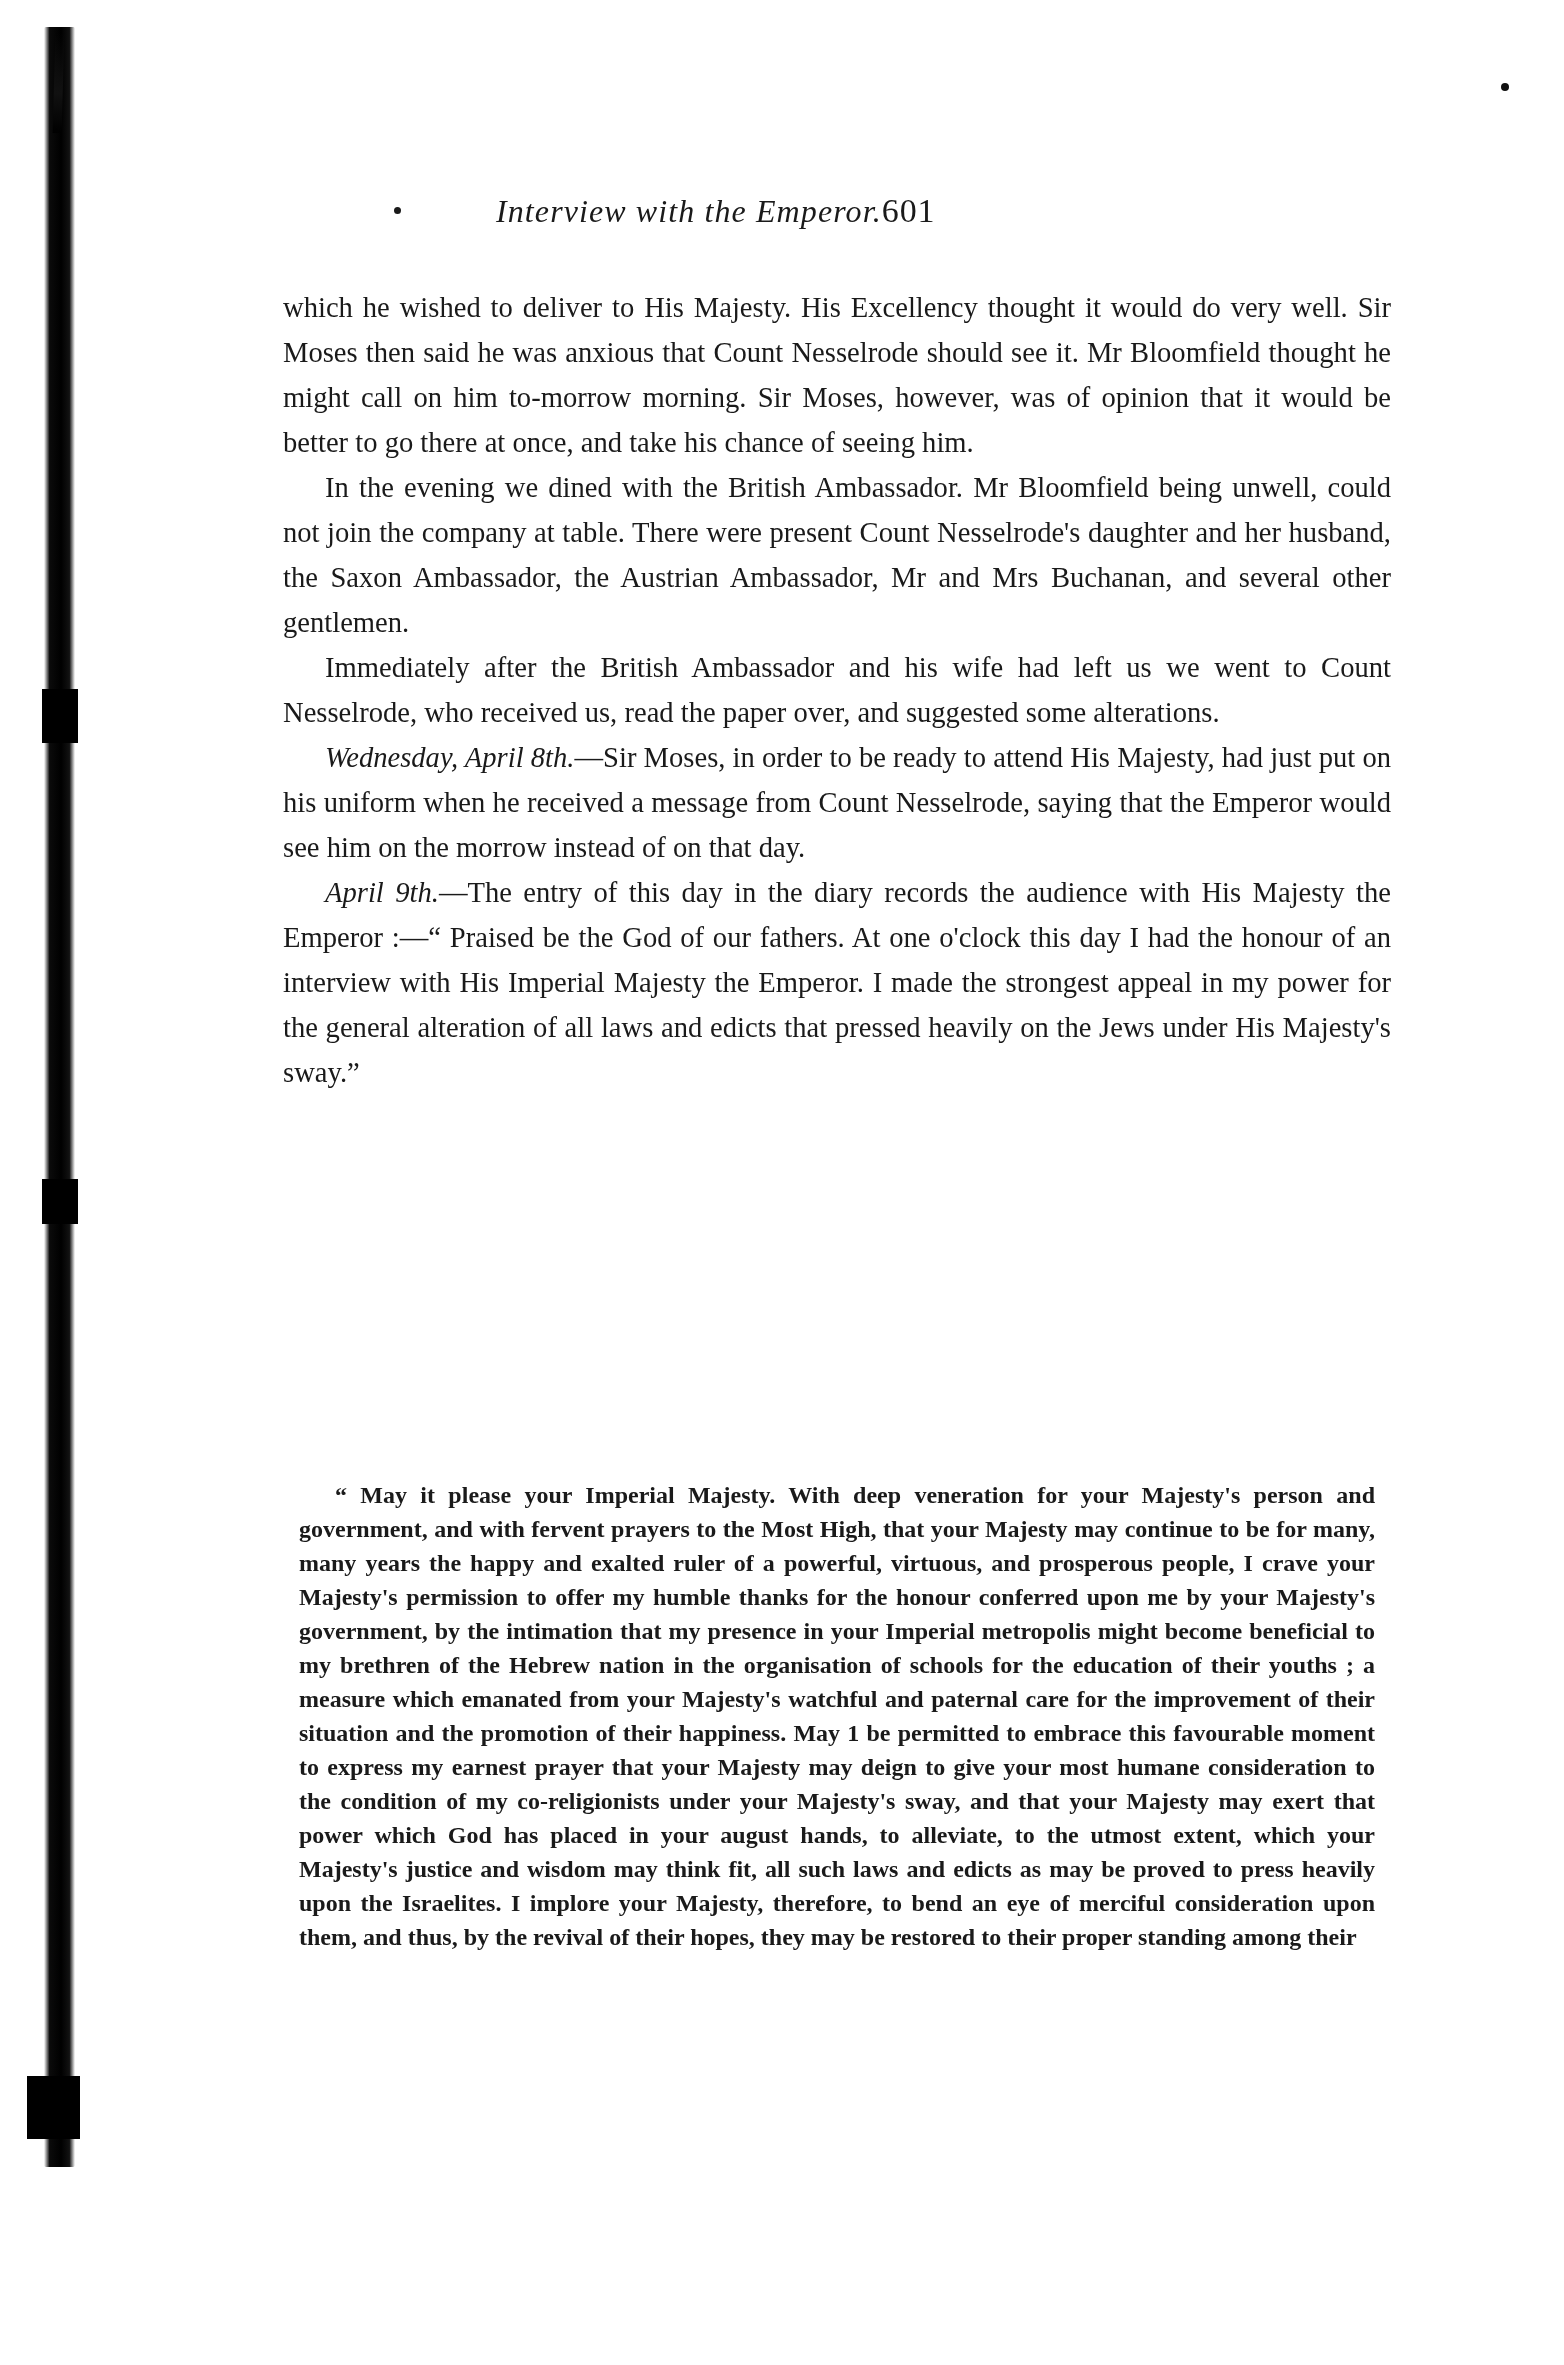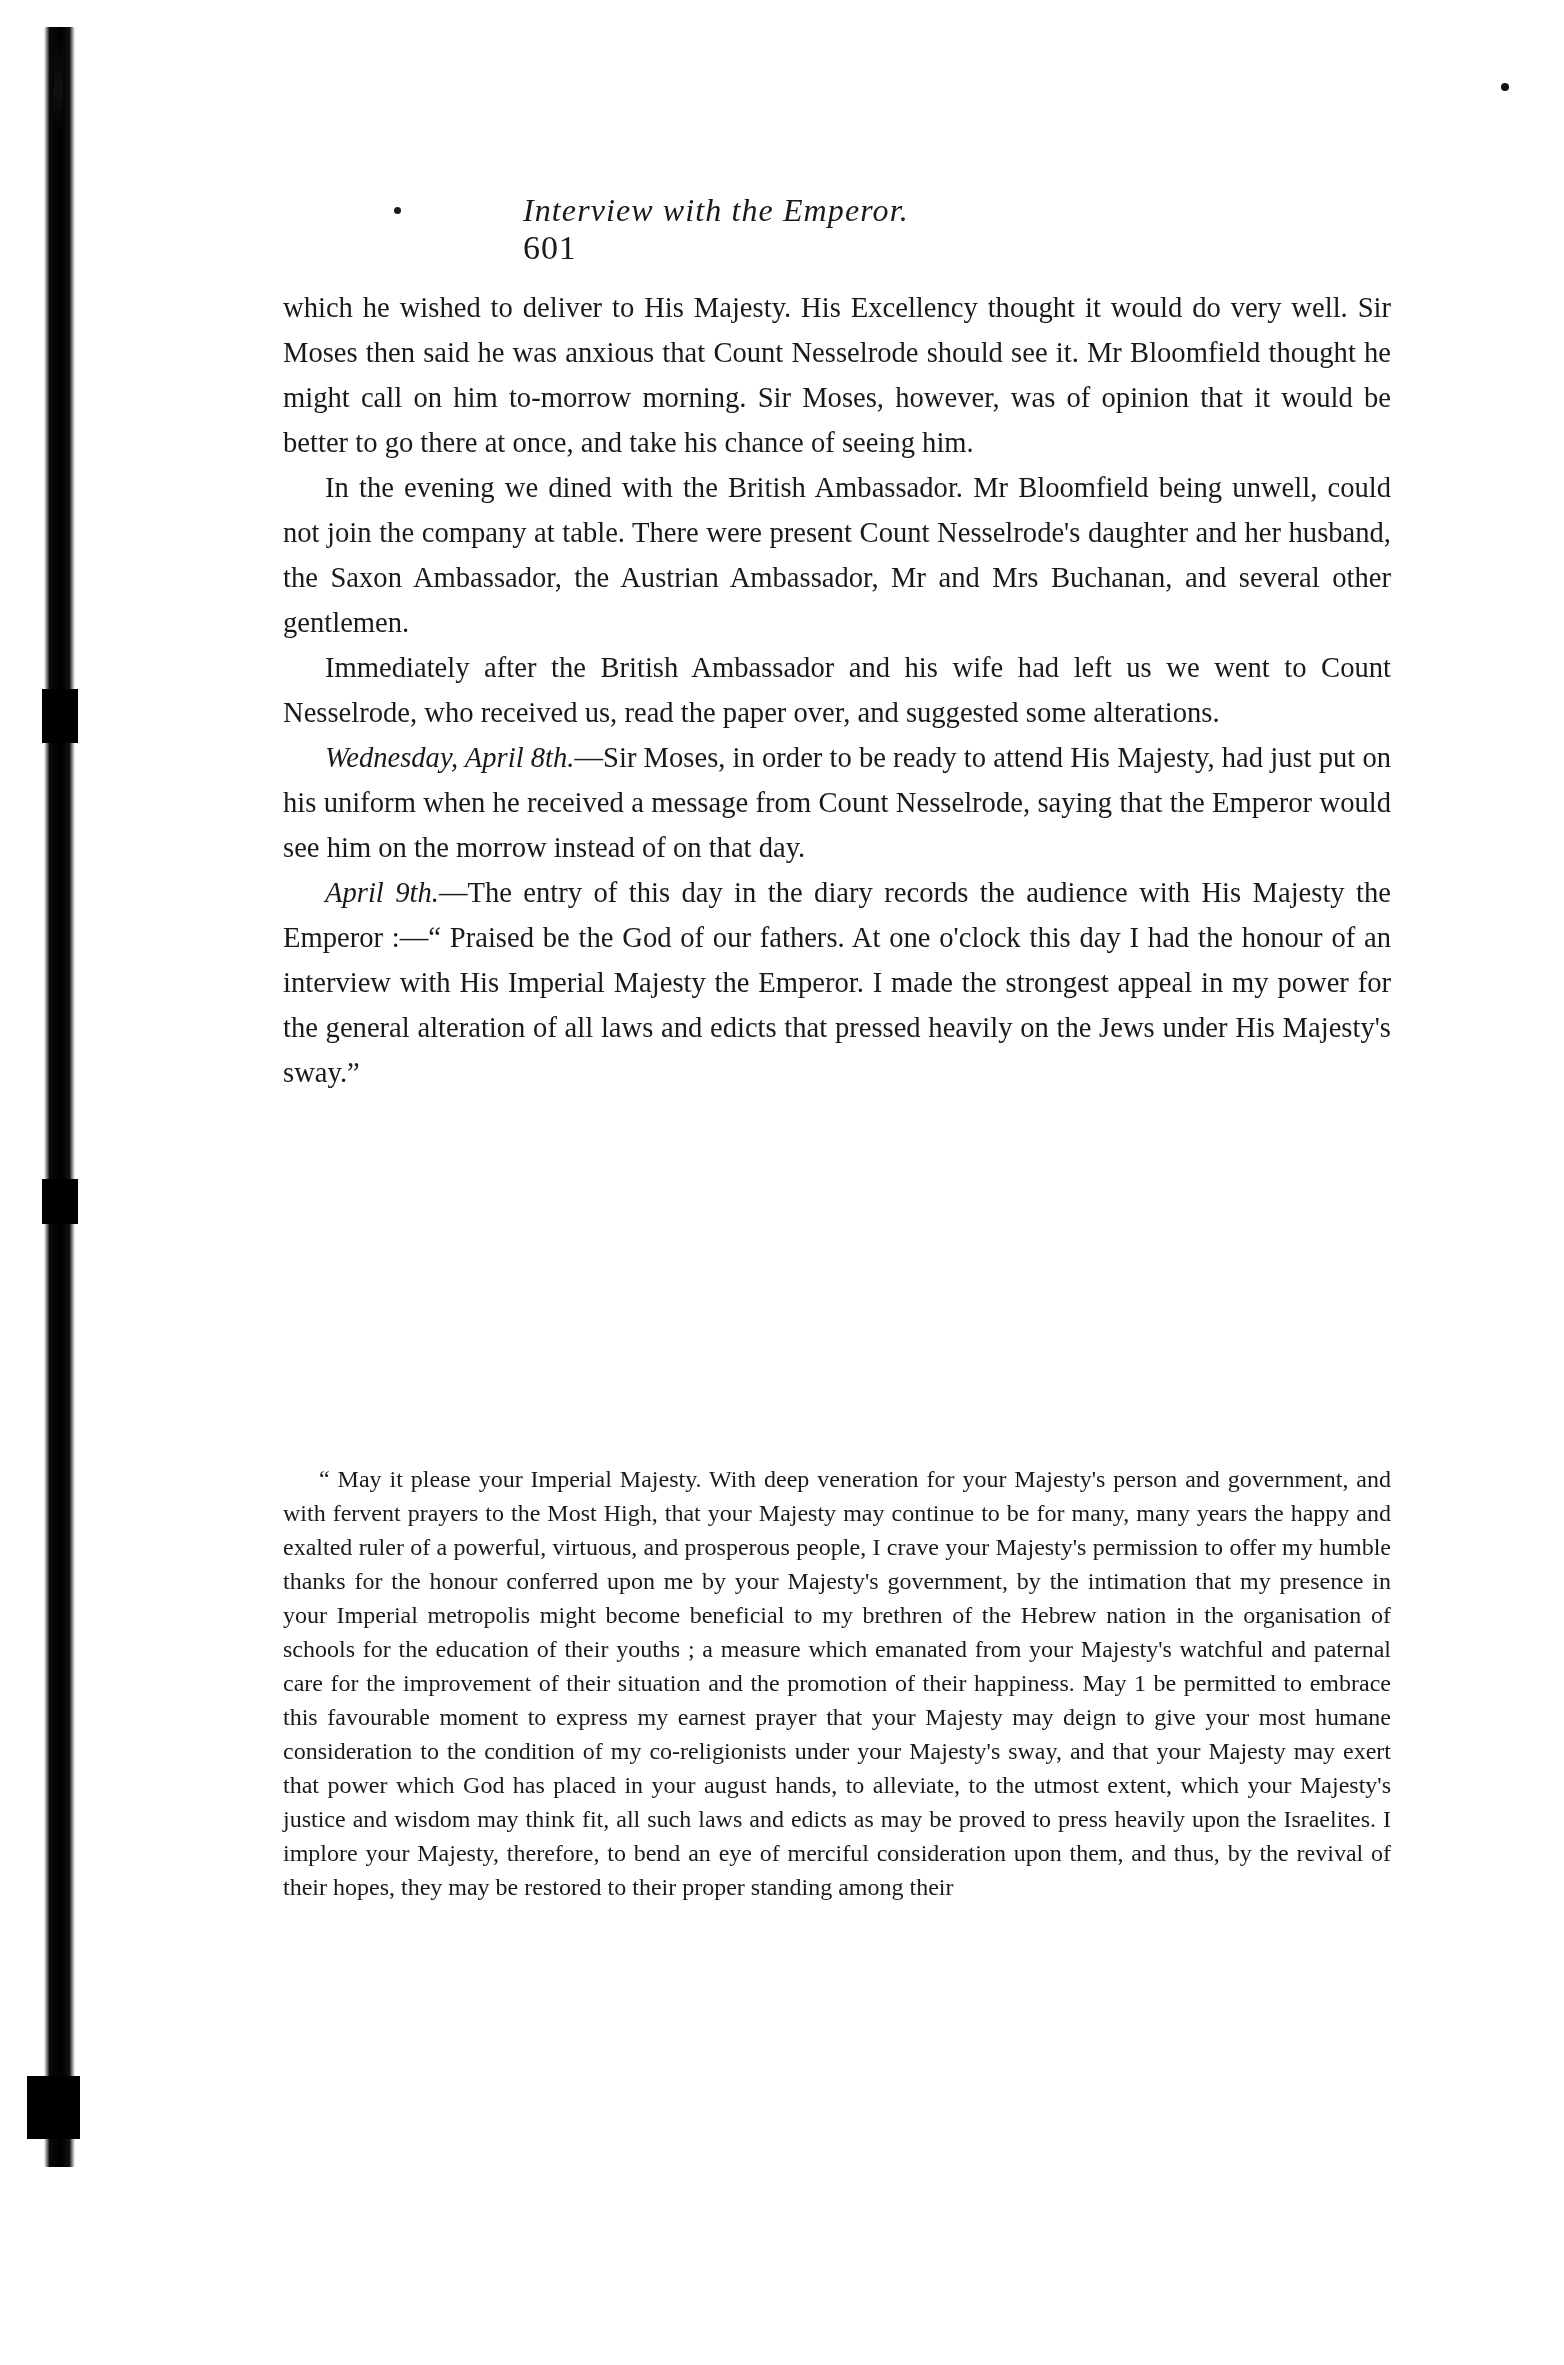--- a/index.html
+++ b/index.html
@@ -59,27 +59,26 @@
     top: 207px;
     width: 7.3px;
     height: 7.3px;
     border-radius: 50%;
     background: #1a1a1a;
   }
 
   
   .header {
     position: absolute;
-    left: 296px;
+    left: 269px;
     top: 192px;
     width: 1124px;
     display: flex;
     align-items: baseline;
     justify-content: flex-start;
-    flex-direction: column;
   }
   .running-title {
     font-style: italic;
     font-size: 32px;
     letter-spacing: 1.1px;
     margin-left: 227px;
     white-space: nowrap;
   }
   .page-number {
     font-size: 34px;
@@ -112,22 +111,23 @@
     position: absolute;
     left: 283px;
     top: 1462px;
     width: 1108px;
     font-size: 24px;
     line-height: 34px;
     text-align: justify;
     text-justify: inter-word;
   }
   .quote-block p {
-    margin: 0;
+    margin: 16px;
     text-indent: 36px;
+    font-weight: bold;
   }
 </style>
 </head>
 <body>
 
 <div class="page">
 
   <div class="spine"></div>
   <div class="spine-top"></div>
   <div class="spine-notch" style="top:689px; height:54px;"></div>

